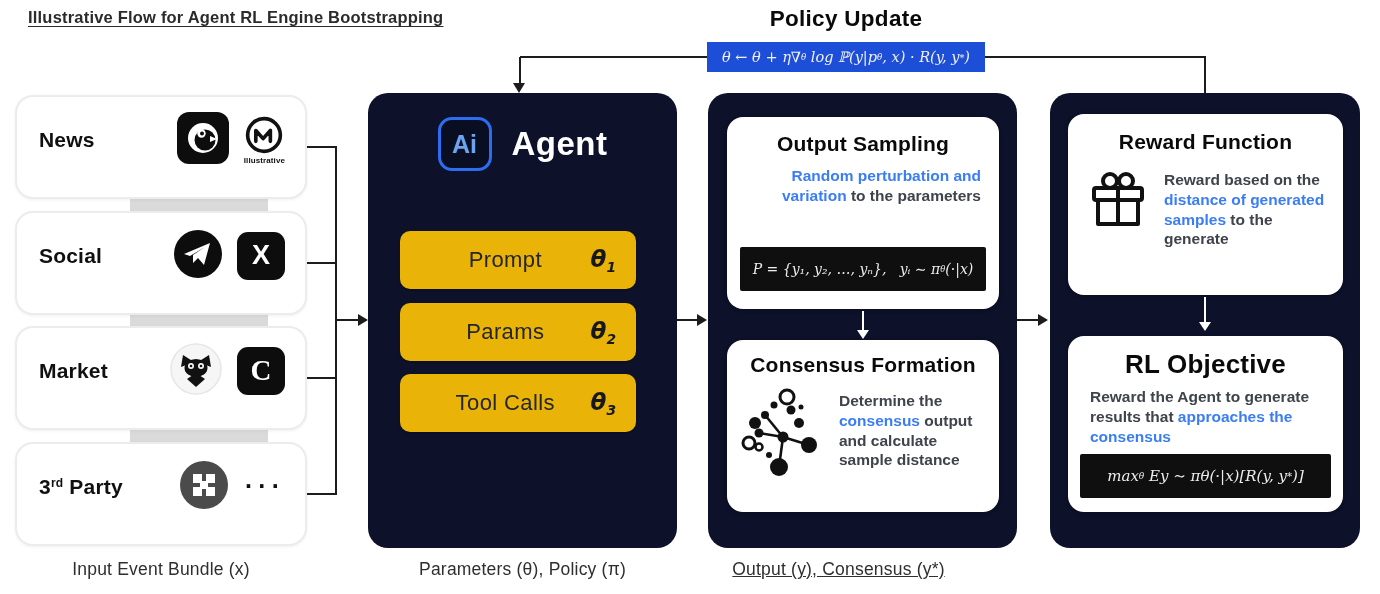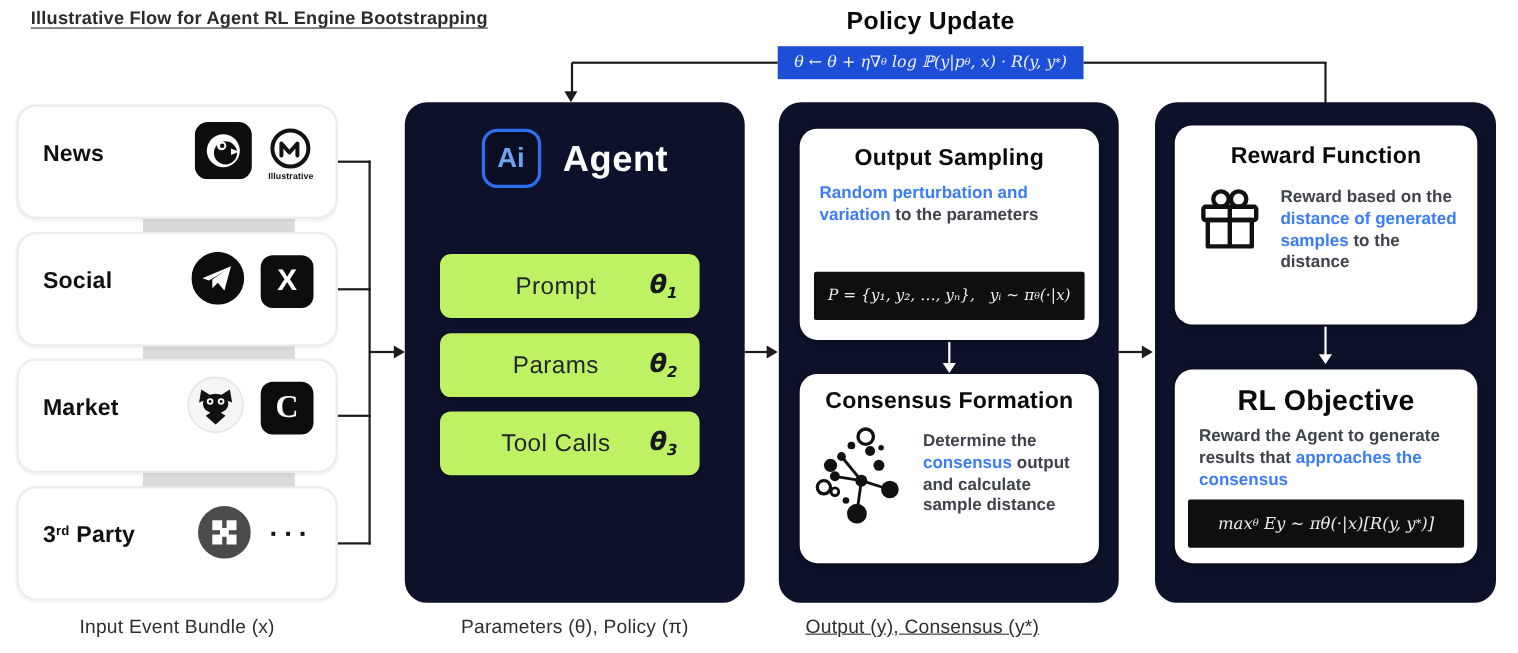--- a/index.html
+++ b/index.html
@@ -36,21 +36,21 @@
   .ord { font-size:12px; vertical-align:7px; }
 
   
   .dark-col { position:absolute; top:93px; height:455px; background:#0d1129; border-radius:20px; }
   .col-caption { position:absolute; top:559px; text-align:center; font-size:17.5px; color:#2f2f2f; font-weight:500; letter-spacing:.2px; }
 
   
   .agent-header { position:absolute; left:0; top:24px; width:100%; display:flex; align-items:center; justify-content:center; gap:20px; }
   .ai-logo { width:54px; height:54px; border:3px solid #2e6cf0; border-radius:14px; background:#0a0e22; display:flex; align-items:center; justify-content:center; color:#6da4ef; font-size:25px; font-weight:700; }
   .agent-name { font-size:33px; font-weight:800; color:#ffffff; letter-spacing:.5px; }
-  .param-row { position:absolute; left:32px; width:236px; height:58px; background:#bef264; border-radius:10px; display:flex; align-items:center; padding:0 20px; box-shadow:0 1px 2px rgba(0,0,0,.25); }
+  .param-row { position:absolute; left:32px; width:236px; height:58px; background:#eab308; border-radius:10px; display:flex; align-items:center; padding:0 20px; box-shadow:0 1px 2px rgba(0,0,0,.25); }
   .param-row.memory { background:#fcf8e6; }
   .param-label { flex:1; text-align:center; font-size:22px; color:#24262b; font-weight:500; letter-spacing:.4px; }
   .param-theta { font-size:23px; color:#17181c; font-style:italic; font-weight:700; font-family:"DejaVu Sans",sans-serif; }
   .param-theta .sub { font-weight:700; }
 
   
   .white-card { position:absolute; background:#ffffff; border-radius:16px; box-shadow:0 1px 4px rgba(0,0,0,.3); }
   .card-title { text-align:center; font-size:21px; font-weight:800; color:#0a0a0a; letter-spacing:.2px; }
   .desc { font-size:15.5px; line-height:1.28; color:#3f434b; font-weight:600; }
   .desc b { color:#3b7df5; font-weight:800; }
@@ -183,21 +183,21 @@
     <div class="param-row" style="top:281px;">
       <span class="param-label">Tool Calls</span>
       <span class="param-theta"><span>θ</span><span class="sub">3</span></span>
     </div>
   </div>
   <div class="col-caption" style="left:368px;width:309px;">Parameters (θ), Policy (π)</div>
 
   <div class="dark-col" style="left:708px;width:309px;">
     <div class="white-card" style="left:19px;top:24px;width:272px;height:192px;">
       <div class="card-title" style="margin-top:15px;">Output Sampling</div>
-      <div class="desc" style="margin:10px 18px 0;text-align:left;"><b>Random perturbation and variation</b><span> to the parameters</span></div>
+      <div class="desc" style="margin:10px 18px 0;text-align:right;"><b>Random perturbation and variation</b><span> to the parameters</span></div>
       <div class="formula-bar math" style="left:13px;right:13px;bottom:18px;height:44px;font-size:14px;"><span>P = {y₁, y₂, …, yₙ},   yᵢ ∼ π</span><span class="sub">θ</span><span>(·|x)</span></div>
     </div>
     <div class="wh-vline" style="left:154px;top:218px;height:20px;"></div>
     <div class="wh-ah-down" style="left:149px;top:237px;"></div>
     <div class="white-card" style="left:19px;top:247px;width:272px;height:172px;">
       <div class="card-title" style="margin-top:13px;">Consensus Formation</div>
       <div style="display:flex;align-items:flex-start;margin-top:8px;">
         <span style="margin-left:14px;flex:0 0 auto;">
           <svg width="86" height="100" viewBox="0 0 86 100">
               <g stroke="#111" stroke-width="2.6">
@@ -234,21 +234,21 @@
       <div style="display:flex;align-items:flex-start;margin-top:14px;">
         <span style="margin-left:18px;flex:0 0 auto;">
           <svg width="64" height="64" viewBox="0 0 64 64" fill="none" stroke="#111" stroke-width="4" stroke-linejoin="round">
               <circle cx="24" cy="13" r="7"></circle>
               <circle cx="40" cy="13" r="7"></circle>
               <rect x="8" y="20" width="48" height="12" rx="2"></rect>
               <rect x="12" y="32" width="40" height="24"></rect>
               <line x1="32" y1="20" x2="32" y2="56"></line>
             </svg>
         </span>
-        <span class="desc" style="margin-left:14px;margin-right:12px;margin-top:2px;"><span>Reward based on the </span><b>distance of generated samples</b><span> to the distance</span></span>
+        <span class="desc" style="margin-left:14px;margin-right:12px;margin-top:2px;"><span>Reward based on the </span><b>distance of generated samples</b><span> to the generate</span></span>
       </div>
     </div>
     <div class="wh-vline" style="left:154px;top:204px;height:26px;"></div>
     <div class="wh-ah-down" style="left:149px;top:229px;"></div>
     <div class="white-card" style="left:18px;top:243px;width:275px;height:176px;">
       <div class="card-title" style="margin-top:13px;font-size:26px;">RL Objective</div>
       <div class="desc" style="margin:7px 22px 0;text-align:left;"><span>Reward the Agent to generate results that </span><b>approaches the consensus</b></div>
       <div class="formula-bar math" style="left:12px;right:12px;bottom:14px;height:44px;font-size:15px;"><span>max</span><span class="sub">θ</span><span> Ey ∼ πθ(·|x)[R(y, y</span><span class="sup">*</span><span>)]</span></div>
     </div>
   </div>

